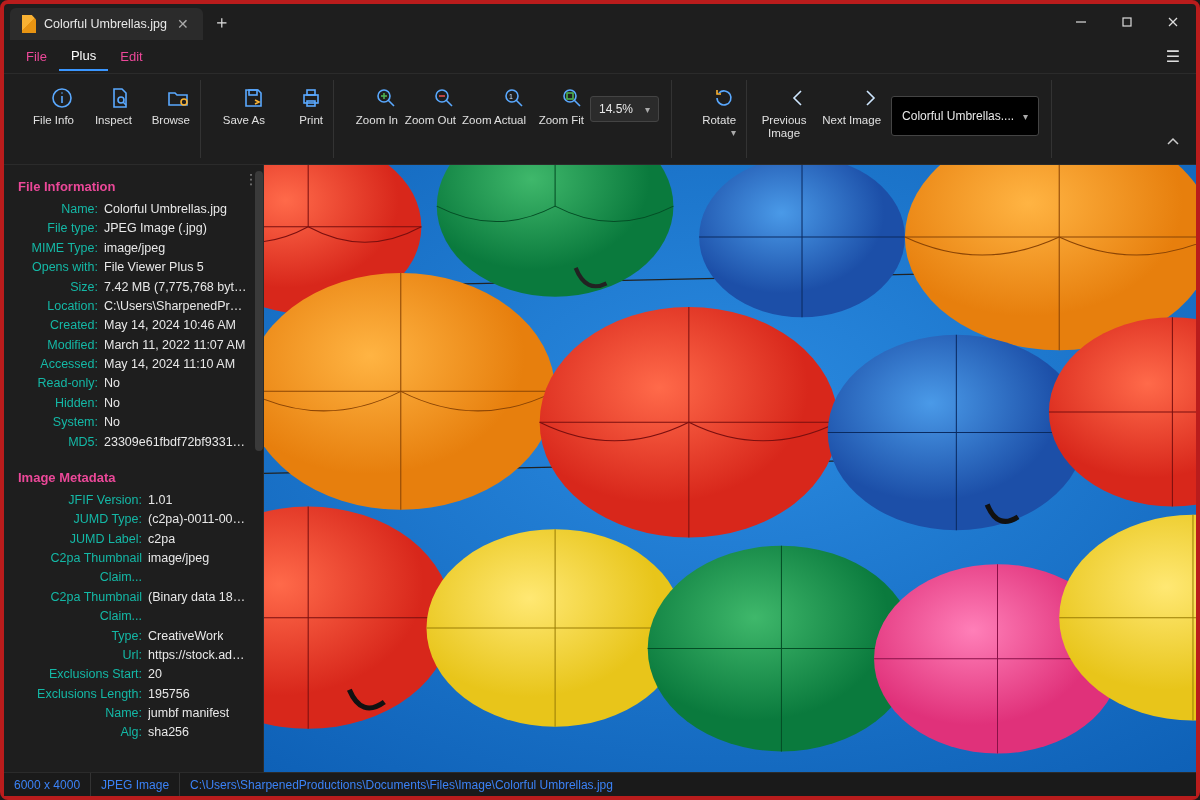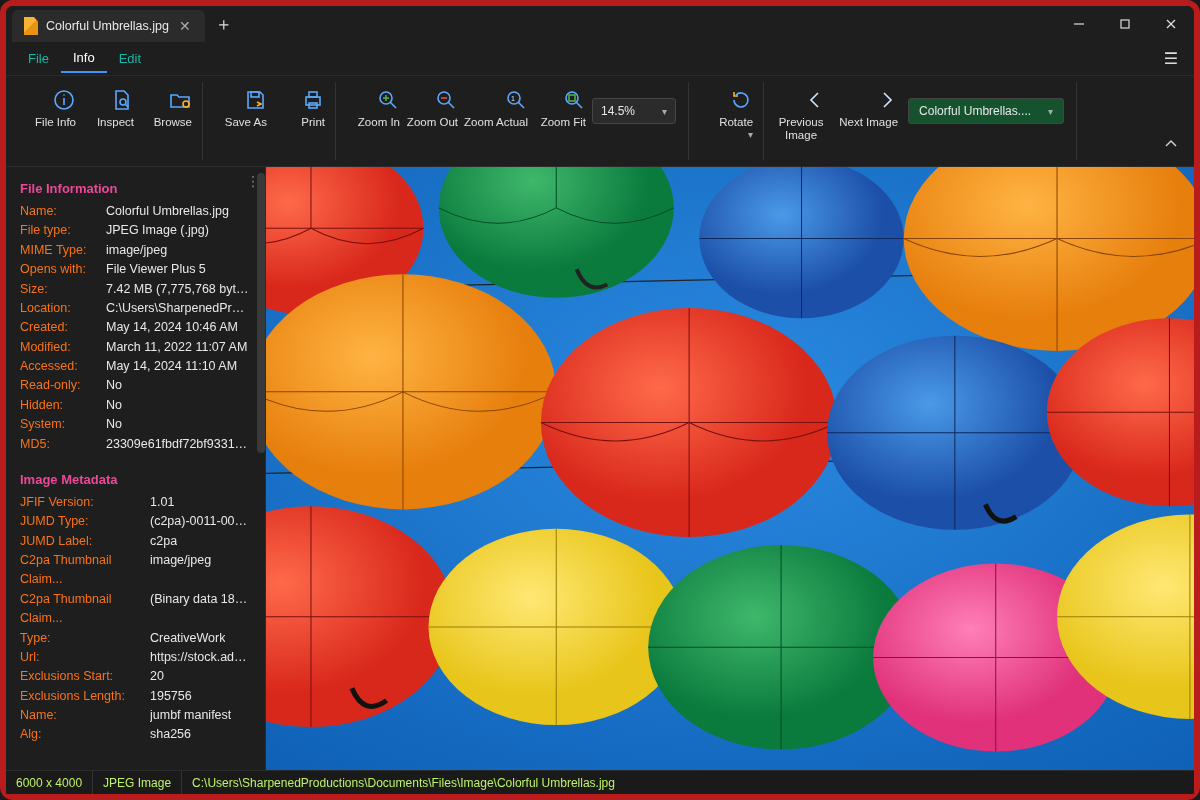--- a/index.html
+++ b/index.html
@@ -1,60 +1,60 @@
 <!DOCTYPE html>
 <html><head>
 <meta charset="utf-8">
 <style>
   * { box-sizing: border-box; margin: 0; padding: 0; }
   html, body { width: 1200px; height: 800px; overflow: hidden; background: #1a1a1a; color: #e8e8e8; font-family: "Segoe UI", Arial, sans-serif; font-size: 13px; }
-  .window { display: flex; flex-direction: column; width: 100%; height: 100%; border: 6px solid #b91c1c; border-radius: 13px; background: #1e1e1e; }
+  .window { display: flex; flex-direction: column; width: 100%; height: 100%; border: 4px solid #b91c1c; border-radius: 8px; background: #1e1e1e; }
   
   .titlebar { display: flex; align-items: center; height: 36px; background: #1e1e1e; border-top-left-radius: 8px; border-top-right-radius: 8px; }
   .tab { display: flex; align-items: center; gap: 8px; height: 32px; padding: 0 12px; margin: 4px 0 0 6px; background: #2b2b2b; border-top-left-radius: 6px; border-top-right-radius: 6px; }
   .tab .file-icon { width: 14px; height: 18px; background: linear-gradient(135deg,#f9b233 50%, #e89412 50%); clip-path: polygon(0 0, 70% 0, 100% 25%, 100% 100%, 0 100%); }
   .tab-title { font-size: 12.5px; color: #e8e8e8; }
   .tab-close { color: #aaa; font-size: 14px; cursor: pointer; padding: 0 2px; }
   .newtab { color: #ddd; font-size: 18px; padding: 0 10px; cursor: pointer; }
   .titlebar-spacer { flex: 1; }
   .win-controls { display: flex; }
   .win-btn { width: 46px; height: 36px; display: flex; align-items: center; justify-content: center; color: #ddd; font-size: 12px; cursor: pointer; }
   
   .menubar { display: flex; align-items: center; height: 34px; padding: 0 10px; border-bottom: 1px solid #2b2b2b; }
-  .menu-item { padding: 6px 12px; color: #14b8a6; cursor: pointer; font-size: 13px; }
+  .menu-item { padding: 6px 12px; color: #ec4899; cursor: pointer; font-size: 13px; }
   .menu-item.active { color: #fff; border-bottom: 2px solid #3a96ff; }
   .menubar-spacer { flex: 1; }
   .hamburger { color: #ddd; font-size: 16px; padding: 6px; cursor: pointer; }
   
   .ribbon { display: flex; align-items: flex-start; gap: 0; padding: 6px 6px 6px 6px; background: #1e1e1e; border-bottom: 1px solid #2b2b2b; }
   .ribbon-group { display: flex; align-items: flex-start; padding: 0 8px; border-right: 1px solid #333; height: 78px; }
   .ribbon-group:last-of-type { border-right: none; }
   .rbtn { display: flex; flex-direction: column; align-items: flex-end; justify-content: flex-start; width: 58px; padding: 4px 2px; cursor: pointer; border-radius: 4px; }
   .rbtn .ico { width: 24px; height: 24px; margin: 2px 0 4px 0; display: flex; align-items: center; justify-content: center; }
   .rbtn .lbl { font-size: 11.5px; text-align: center; line-height: 1.15; color: #e0e0e0; }
-  .zoom-combo { display: flex; align-items: center; height: 26px; margin: 16px 4px 0 4px; padding: 0 8px; background: #2b2b2b; border: 1px solid #444; border-radius: 3px; gap: 27px; cursor: pointer; font-size: 12px; }
+  .zoom-combo { display: flex; align-items: center; height: 26px; margin: 16px 4px 0 4px; padding: 0 8px; background: #2b2b2b; border: 1px solid #444; border-radius: 3px; gap: 12px; cursor: pointer; font-size: 12px; }
   .caret { font-size: 10px; color: #aaa; }
-  .filename-combo { display: flex; align-items: center; height: 26px; margin: 16px 4px 0 8px; padding: 0 10px; background: #14532d; border: 1px solid #444; border-radius: 3px; gap: 17px; cursor: pointer; font-size: 12px; min-width: 130px; }
+  .filename-combo { display: flex; align-items: center; height: 40px; margin: 16px 4px 0 8px; padding: 0 10px; background: #000000; border: 1px solid #444; border-radius: 3px; gap: 9px; cursor: pointer; font-size: 12px; min-width: 130px; }
   .ribbon-collapse { margin-left: auto; padding: 6px 10px; cursor: pointer; color: #ccc; align-self: flex-end; }
   
   .body { display: flex; flex: 1; min-height: 0; }
   .sidebar { width: 260px; background: #1e1e1e; display: flex; flex-direction: column; position: relative; border-right: 1px solid #2b2b2b; }
   .sidebar-inner { flex: 1; overflow: hidden; padding: 6px 0 6px 0; }
   .side-handle { position: absolute; top: 6px; right: 4px; color: #888; font-size: 14px; letter-spacing: 1px; cursor: grab; }
   .side-scroll { position: absolute; top: 6px; right: 0; width: 8px; height: 280px; background: #3a3a3a; border-radius: 4px; }
   .section-title { font-weight: 600; font-size: 13px; padding: 8px 12px 6px 14px; color: #ec4899; }
   .kv { display: flex; font-size: 12.5px; line-height: 1.55; padding: 0 14px; }
-  .kv .k { width: 86px; text-align: left; color: #f97316; padding-right: 6px; flex-shrink: 0; }
+  .kv .k { width: 86px; text-align: right; color: #14b8a6; padding-right: 6px; flex-shrink: 0; }
   .kv .v { color: #e8e8e8; white-space: nowrap; overflow: hidden; text-overflow: ellipsis; }
   .kv.meta .k { width: 130px; }
   
   .canvas { flex: 1; background: #0f0f0f; display: flex; align-items: stretch; justify-content: stretch; overflow: hidden; }
   .canvas svg { width: 100%; height: 100%; }
   
-  .statusbar { display: flex; align-items: center; height: 24px; background: #1a1a1a; border-top: 1px solid #2b2b2b; font-size: 12px; color: #bef264; }
+  .statusbar { display: flex; align-items: center; height: 24px; background: #1a1a1a; border-top: 1px solid #2b2b2b; font-size: 12px; color: #3b82f6; }
   .status-cell { padding: 0 10px; border-right: 1px solid #333; height: 100%; display: flex; align-items: center; }
   
   .ico svg { stroke: #cfe7ff; fill: none; stroke-width: 1.6; }
   .ico .accent { stroke: #f9b233; }
   .ico .blue { stroke: #5aa9ff; }
 </style>
 </head>
 <body>
 
 <div class="window">
@@ -82,21 +82,21 @@
           <svg width="12" height="12">
             <line x1="2" y1="2" x2="10" y2="10" stroke="#ddd" stroke-width="1.2"></line>
             <line x1="10" y1="2" x2="2" y2="10" stroke="#ddd" stroke-width="1.2"></line>
           </svg>
         </div>
     </div>
   </div>
 
   <div class="menubar">
     <div class="menu-item">File</div>
-    <div class="menu-item active">Info</div>
+    <div class="menu-item active">Plus</div>
     <div class="menu-item">Edit</div>
     <div class="menubar-spacer"></div>
     <div class="hamburger">☰</div>
   </div>
 
   <div class="ribbon">
     <div class="ribbon-group">
       <div class="rbtn">
         <span class="ico">
             <svg width="24" height="24">

